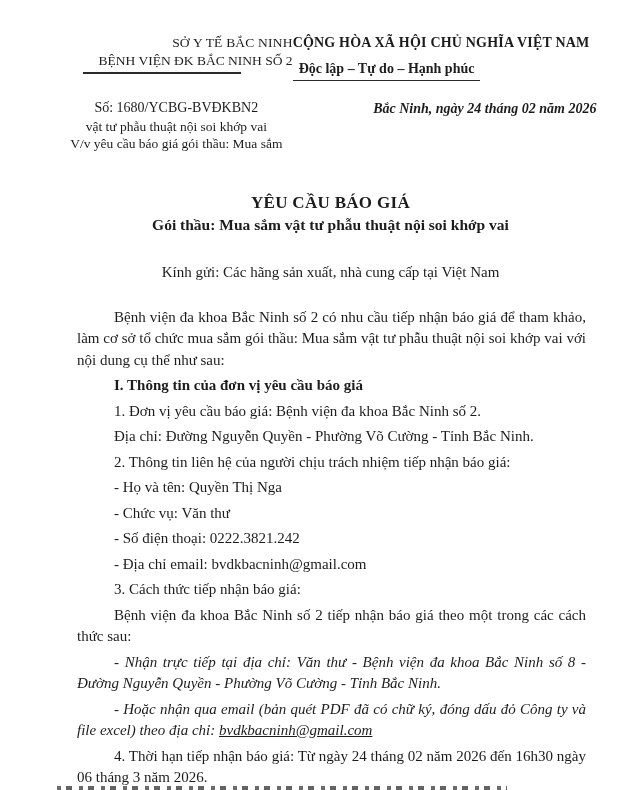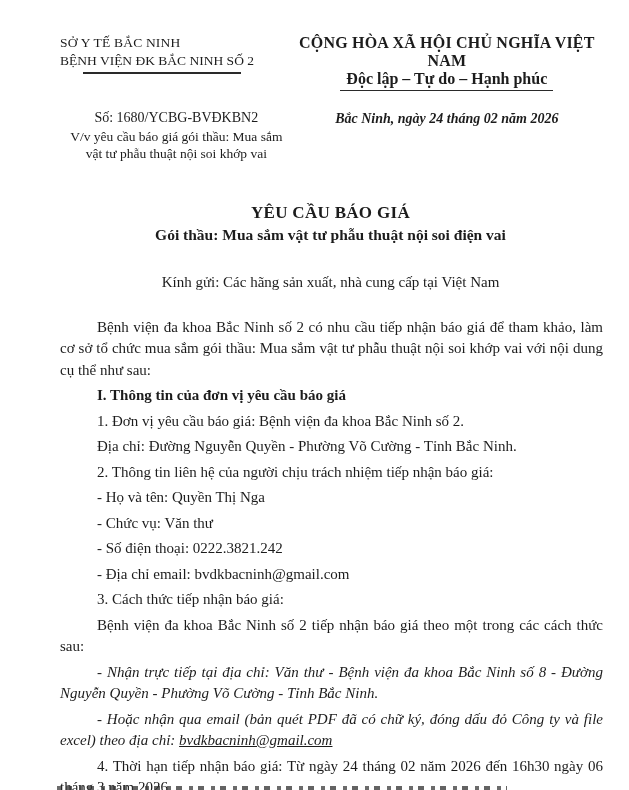--- a/index.html
+++ b/index.html
@@ -15,64 +15,64 @@
     position: relative;
     width: 629px; height: 790px;
     padding: 34px 28px 0 60px;
     overflow: hidden;
     background: #ffffff;
   }
   
   .hdr { display: flex; width: 100%; }
   .hdr-left {
     flex: 0 0 43%;
-    text-align: left;
+    text-align: right;
     font-size: 13.5px;
     line-height: 17px;
   }
   .hdr-right {
     flex: 0 0 57%;
-    text-align: center;
-    font-size: 16px;
+    text-align: left;
+    font-size: 14px;
     line-height: 18px;
   }
   .org-parent { letter-spacing: .2px; }
   .org-name { font-weight: normal; margin-top: 1px; }
   .org-underline {
     width: 158px; height: 1.5px;
     background: #2a2a2a;
     margin: 3px auto 0;
     transform: translateX(-14px);
   }
   .nat-header { font-weight: bold; letter-spacing: .2px; }
   .motto {
     font-weight: bold;
     display: inline-block;
     border-bottom: 1.5px solid #2a2a2a;
     padding: 0 6px 2px;
-    margin-top: 0;
+    margin-top: 8px;
   }
-  .hdr2 { display: flex; width: 100%; margin-top: 18px; }
+  .hdr2 { display: flex; width: 100%; margin-top: 18px; gap: 38px; }
   .hdr2-left { flex: 0 0 43%; text-align: center; font-size: 13.5px; line-height: 17.5px; }
   .doc-number { font-size: 14px; margin-bottom: 1px; }
   .date-line {
     flex: 0 0 57%; text-align: center;
     font-weight: bold; font-style: italic;
     font-size: 14px;
     padding-top: 2px;
   }
   
   .title-block { text-align: center; margin-top: 40px; }
   .doc-title { font-weight: bold; font-size: 17px; letter-spacing: .3px; }
   .doc-subtitle { font-weight: bold; font-size: 15.5px; margin-top: 3px; }
   .salutation { font-size: 15px; margin-top: 30px; font-family: Liberation Serif, serif; }
   
   .body-text { margin-top: 26px; width: 543px; font-size: 15px; line-height: 21.5px; }
   .body-text p {
-    margin: 0 0 4px;
+    margin: 0 17px 4px;
     text-align: justify;
     text-indent: 37px;
   }
   .body-text p.bold { font-weight: bold; }
   .body-text p.italic { font-style: italic; }
   .u { text-decoration: underline; }
   
   .cutoff-strip {
     position: absolute;
     left: 57px; bottom: 0;
@@ -96,29 +96,29 @@
     </div>
     <div class="hdr-right">
       <div class="nat-header">CỘNG HÒA XÃ HỘI CHỦ NGHĨA VIỆT NAM</div>
       <div><span class="motto">Độc lập – Tự do – Hạnh phúc</span></div>
     </div>
   </div>
 
   <div class="hdr2">
     <div class="hdr2-left">
       <div class="doc-number">Số: 1680/YCBG-BVĐKBN2</div>
+      <div>vật tư phẫu thuật nội soi khớp vai</div>
       <div>V/v yêu cầu báo giá gói thầu: Mua sắm</div>
-      <div>vật tư phẫu thuật nội soi khớp vai</div>
     </div>
     <div class="date-line">Bắc Ninh, ngày 24 tháng 02 năm 2026</div>
   </div>
 
   <div class="title-block">
     <div class="doc-title">YÊU CẦU BÁO GIÁ</div>
-    <div class="doc-subtitle">Gói thầu: Mua sắm vật tư phẫu thuật nội soi điện vai</div>
+    <div class="doc-subtitle">Gói thầu: Mua sắm vật tư phẫu thuật nội soi khớp vai</div>
     <div class="salutation">Kính gửi: Các hãng sản xuất, nhà cung cấp tại Việt Nam</div>
   </div>
 
   <div class="body-text">
     <p>Bệnh viện đa khoa Bắc Ninh số 2 có nhu cầu tiếp nhận báo giá để tham khảo, làm cơ sở tổ chức mua sắm gói thầu: Mua sắm vật tư phẫu thuật nội soi khớp vai với nội dung cụ thể như sau:</p>
     <p class="bold">I. Thông tin của đơn vị yêu cầu báo giá</p>
     <p>1. Đơn vị yêu cầu báo giá: Bệnh viện đa khoa Bắc Ninh số 2.</p>
     <p>Địa chỉ: Đường Nguyễn Quyền - Phường Võ Cường - Tỉnh Bắc Ninh.</p>
     <p>2. Thông tin liên hệ của người chịu trách nhiệm tiếp nhận báo giá:</p>
     <p>- Họ và tên: Quyền Thị Nga</p>

